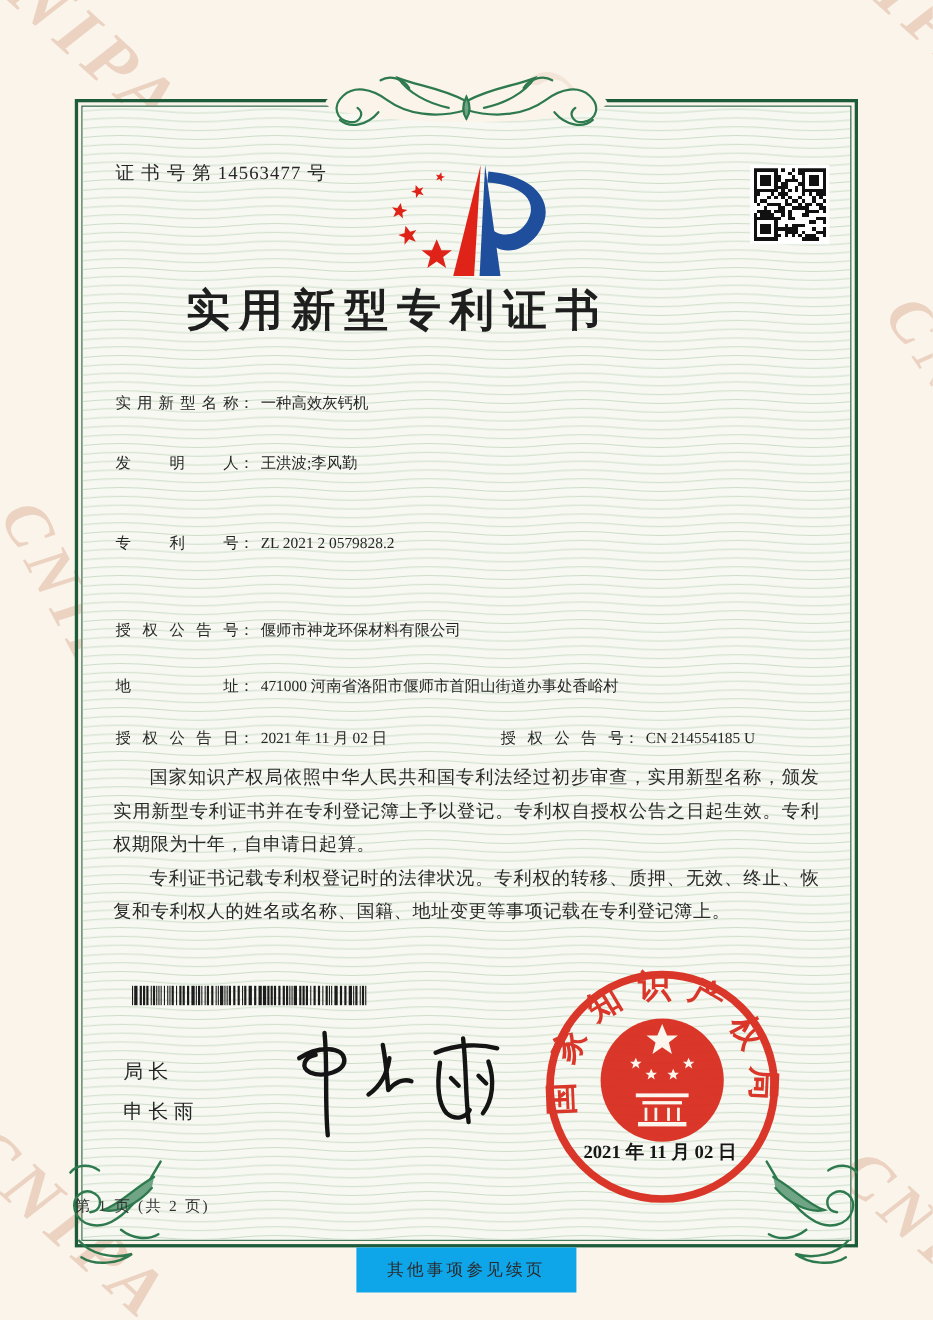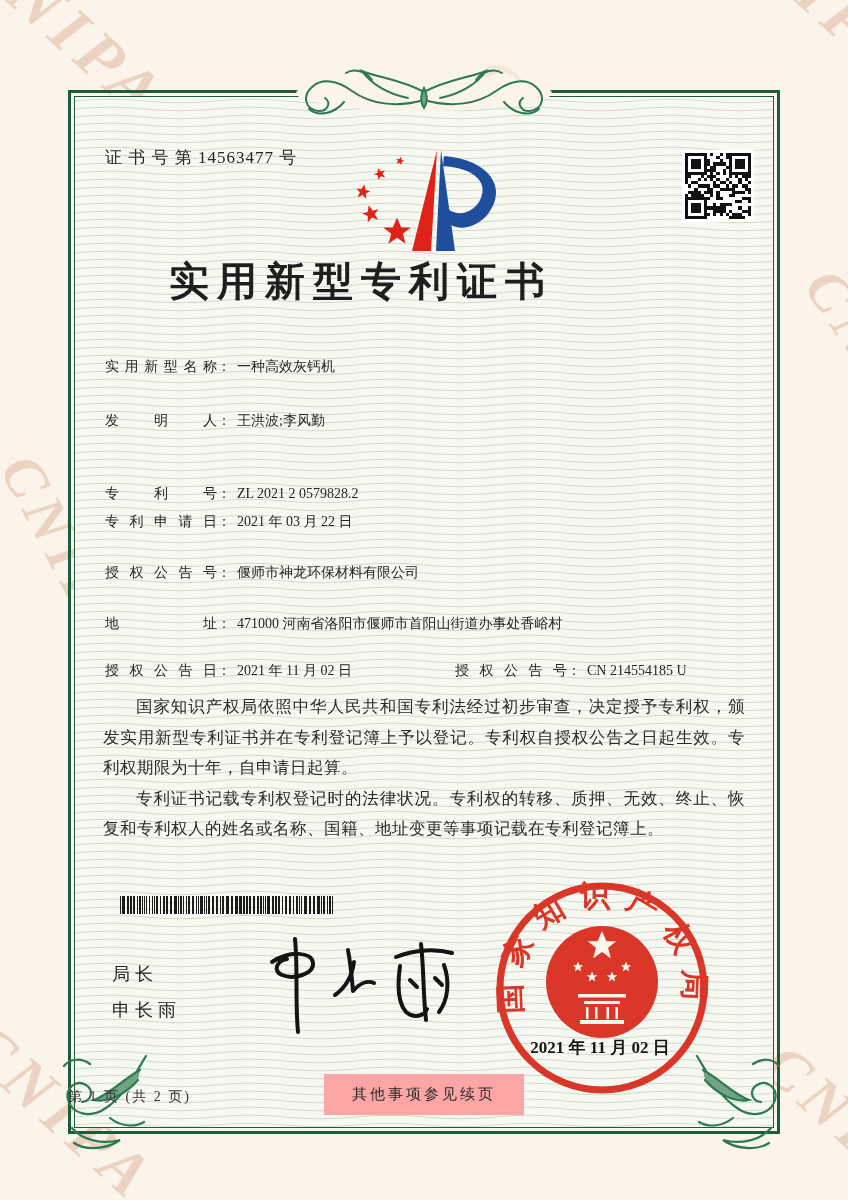--- a/index.html
+++ b/index.html
@@ -36,21 +36,21 @@
   #barcode{position:absolute;left:120px;top:896px;}
 
   #sig-title{left:112px;top:962px;font-size:18px;letter-spacing:5px;}
   #sig-name{left:112px;top:998px;font-size:18px;letter-spacing:5px;}
   #signature{position:absolute;left:238px;top:932px;}
 
   #seal{position:absolute;left:492px;top:878px;}
   #seal-date{position:absolute;left:500px;top:1036px;width:200px;text-align:center;font-size:17px;color:#161616;font-weight:bold;}
 
   #page-info{left:68px;top:1088px;width:712px;font-size:14px;letter-spacing:2px;color:#333;}
-  #cont-note{position:absolute;left:50%;top:1074px;transform:translateX(-50%);background:#fca5a5;padding:11px 28px;font-size:15px;letter-spacing:3px;color:#2a2a2a;}
+  #cont-note{position:absolute;left:50%;top:1134px;transform:translateX(-50%);background:#0ea5e9;padding:11px 28px;font-size:15px;letter-spacing:3px;color:#2a2a2a;}
 </style>
 </head>
 <body>
 
 <div id="page">
 
   <span class="wm" style="left:-50px;top:-10px;font-size:66px;transform:rotate(42deg);">CNIPA</span>
   <span class="wm" style="left:700px;top:-45px;font-size:64px;transform:rotate(42deg);">CNIPA</span>
   <span class="wm" style="left:772px;top:330px;font-size:58px;transform:rotate(56deg);">CNIPA</span>
   <span class="wm" style="left:-40px;top:520px;font-size:58px;transform:rotate(62deg);">CNIPA</span>
@@ -371,38 +371,35 @@
 
   <div class="row" style="top:358px;">
     <span class="lab">实用新型名称</span><span class="colon">：</span><span class="val">一种高效灰钙机</span>
   </div>
   <div class="row" style="top:412px;">
     <span class="lab">发明人</span><span class="colon">：</span><span class="val">王洪波;李风勤</span>
   </div>
   <div class="row" style="top:462px;margin-top:23px;">
     <span class="lab">专利号</span><span class="colon">：</span><span class="val">ZL 2021 2 0579828.2</span>
   </div>
-  <div class="row" style="top:513px;">
-    <span class="lab">专利申请日</span><span class="colon">：</span><span class="val">2021 年 03 月 22 日</span>
-  </div>
   <div class="row" style="top:564px;">
     <span class="lab">授权公告号</span><span class="colon">：</span><span class="val">偃师市神龙环保材料有限公司</span>
   </div>
   <div class="row" style="top:615px;">
     <span class="lab">地址</span><span class="colon">：</span><span class="val">471000 河南省洛阳市偃师市首阳山街道办事处香峪村</span>
   </div>
   <div class="row" style="top:662px;">
     <span class="lab">授权公告日</span><span class="colon">：</span><span class="val">2021 年 11 月 02 日</span>
     <span class="pair2">
       <span class="lab">授权公告号</span><span class="colon">：</span><span class="val">CN 214554185 U</span>
     </span>
   </div>
 
   <div id="body-text">
-    <p>国家知识产权局依照中华人民共和国专利法经过初步审查，决定授予专利权，颁发实用新型专利证书并在专利登记簿上予以登记。专利权自授权公告之日起生效。专利权期限为十年，自申请日起算。</p>
+    <p>国家知识产权局依照中华人民共和国专利法经过初步审查，实用新型名称，颁发实用新型专利证书并在专利登记簿上予以登记。专利权自授权公告之日起生效。专利权期限为十年，自申请日起算。</p>
     <p>专利证书记载专利权登记时的法律状况。专利权的转移、质押、无效、终止、恢复和专利权人的姓名或名称、国籍、地址变更等事项记载在专利登记簿上。</p>
   </div>
 
   <svg id="barcode" width="216" height="18" xmlns="http://www.w3.org/2000/svg">
       <rect x="0" y="0" width="1" height="18" fill="#1c1c1c"></rect>
       <rect x="2" y="0" width="3" height="18" fill="#1c1c1c"></rect>
       <rect x="7" y="0" width="2" height="18" fill="#1c1c1c"></rect>
       <rect x="10" y="0" width="2" height="18" fill="#1c1c1c"></rect>
       <rect x="13" y="0" width="2" height="18" fill="#1c1c1c"></rect>
       <rect x="17" y="0" width="1" height="18" fill="#1c1c1c"></rect>

